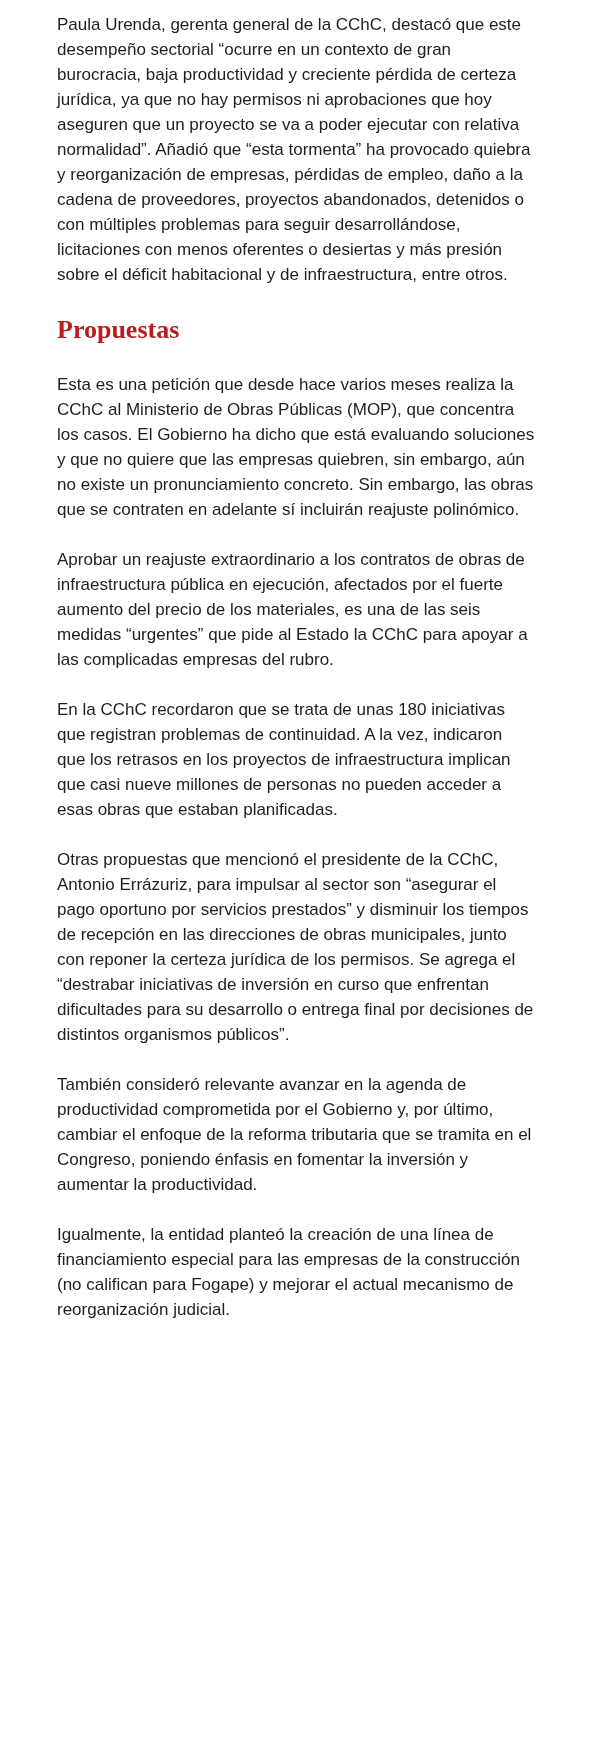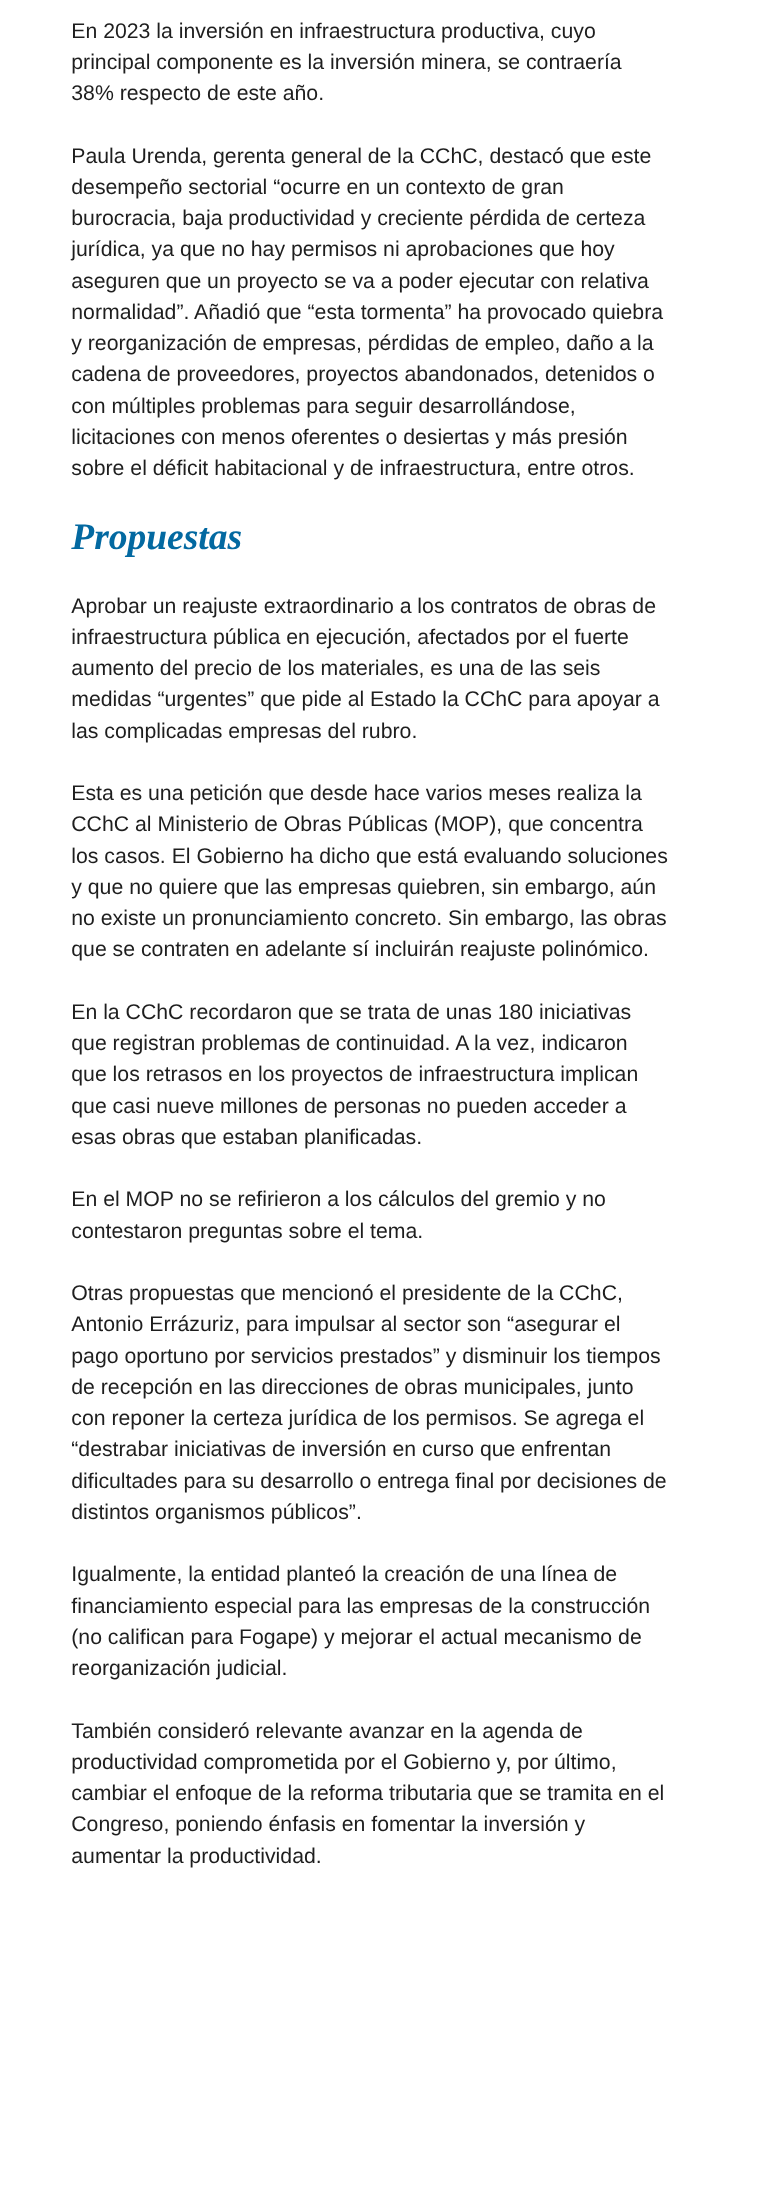--- a/index.html
+++ b/index.html
@@ -25,76 +25,70 @@
     margin: 25px 0;
     white-space: pre-line;   
     color: #1e1e1e;
   }
   main.article p:first-child {
     margin-top: 0;
   }
   main.article h2 {
     font-family: "Liberation Serif", serif;
     font-weight: bold;
-    font-size: 30px;
+    font-size: 26px;
     line-height: 35px;
-    color: #0369a1;
+    color: #b91c1c;
     margin: 25px 0 22px 0;
-    font-style: italic;
   }
 </style>
 </head>
 <body>
 
 <main class="article">
-  <p>En 2023 la inversión en infraestructura productiva, cuyo
-principal componente es la inversión minera, se contraería
-38% respecto de este año.</p>
   <p>Paula Urenda, gerenta general de la CChC, destacó que este
 desempeño sectorial “ocurre en un contexto de gran
 burocracia, baja productividad y creciente pérdida de certeza
 jurídica, ya que no hay permisos ni aprobaciones que hoy
 aseguren que un proyecto se va a poder ejecutar con relativa
 normalidad”. Añadió que “esta tormenta” ha provocado quiebra
 y reorganización de empresas, pérdidas de empleo, daño a la
 cadena de proveedores, proyectos abandonados, detenidos o
 con múltiples problemas para seguir desarrollándose,
 licitaciones con menos oferentes o desiertas y más presión
 sobre el déficit habitacional y de infraestructura, entre otros.</p>
 
   <h2>Propuestas</h2>
 
-  <p>Aprobar un reajuste extraordinario a los contratos de obras de
-infraestructura pública en ejecución, afectados por el fuerte
-aumento del precio de los materiales, es una de las seis
-medidas “urgentes” que pide al Estado la CChC para apoyar a
-las complicadas empresas del rubro.</p>
   <p>Esta es una petición que desde hace varios meses realiza la
 CChC al Ministerio de Obras Públicas (MOP), que concentra
 los casos. El Gobierno ha dicho que está evaluando soluciones
 y que no quiere que las empresas quiebren, sin embargo, aún
 no existe un pronunciamiento concreto. Sin embargo, las obras
 que se contraten en adelante sí incluirán reajuste polinómico.</p>
+  <p>Aprobar un reajuste extraordinario a los contratos de obras de
+infraestructura pública en ejecución, afectados por el fuerte
+aumento del precio de los materiales, es una de las seis
+medidas “urgentes” que pide al Estado la CChC para apoyar a
+las complicadas empresas del rubro.</p>
   <p>En la CChC recordaron que se trata de unas 180 iniciativas
 que registran problemas de continuidad. A la vez, indicaron
 que los retrasos en los proyectos de infraestructura implican
 que casi nueve millones de personas no pueden acceder a
 esas obras que estaban planificadas.</p>
-  <p>En el MOP no se refirieron a los cálculos del gremio y no
-contestaron preguntas sobre el tema.</p>
   <p>Otras propuestas que mencionó el presidente de la CChC,
 Antonio Errázuriz, para impulsar al sector son “asegurar el
 pago oportuno por servicios prestados” y disminuir los tiempos
 de recepción en las direcciones de obras municipales, junto
 con reponer la certeza jurídica de los permisos. Se agrega el
 “destrabar iniciativas de inversión en curso que enfrentan
 dificultades para su desarrollo o entrega final por decisiones de
 distintos organismos públicos”.</p>
-  <p>Igualmente, la entidad planteó la creación de una línea de
-financiamiento especial para las empresas de la construcción
-(no califican para Fogape) y mejorar el actual mecanismo de
-reorganización judicial.</p>
   <p>También consideró relevante avanzar en la agenda de
 productividad comprometida por el Gobierno y, por último,
 cambiar el enfoque de la reforma tributaria que se tramita en el
 Congreso, poniendo énfasis en fomentar la inversión y
 aumentar la productividad.</p>
+  <p>Igualmente, la entidad planteó la creación de una línea de
+financiamiento especial para las empresas de la construcción
+(no califican para Fogape) y mejorar el actual mecanismo de
+reorganización judicial.</p>
 </main>
 
 </body></html>

